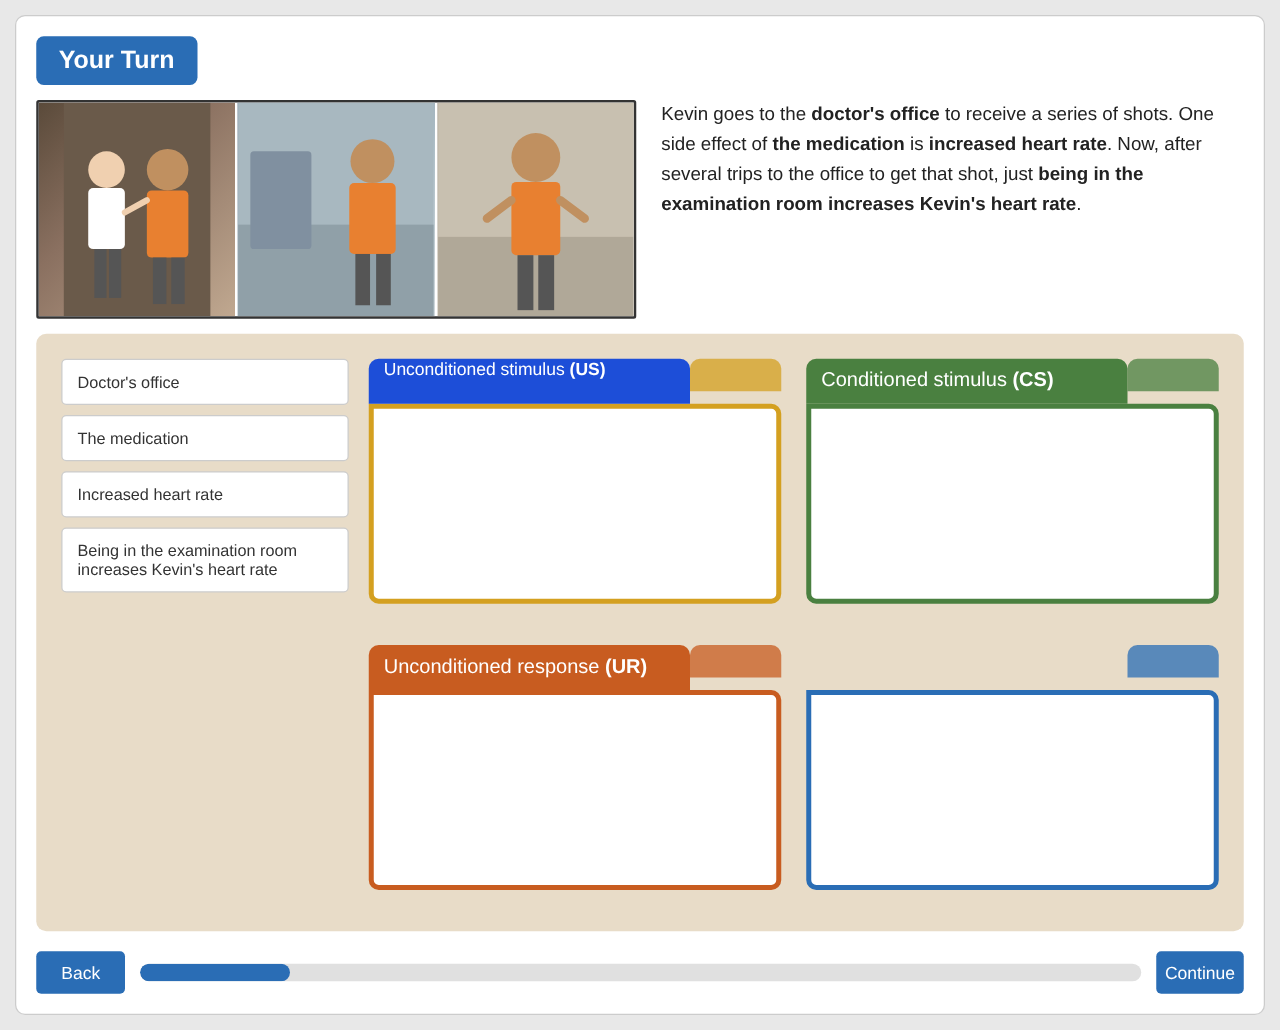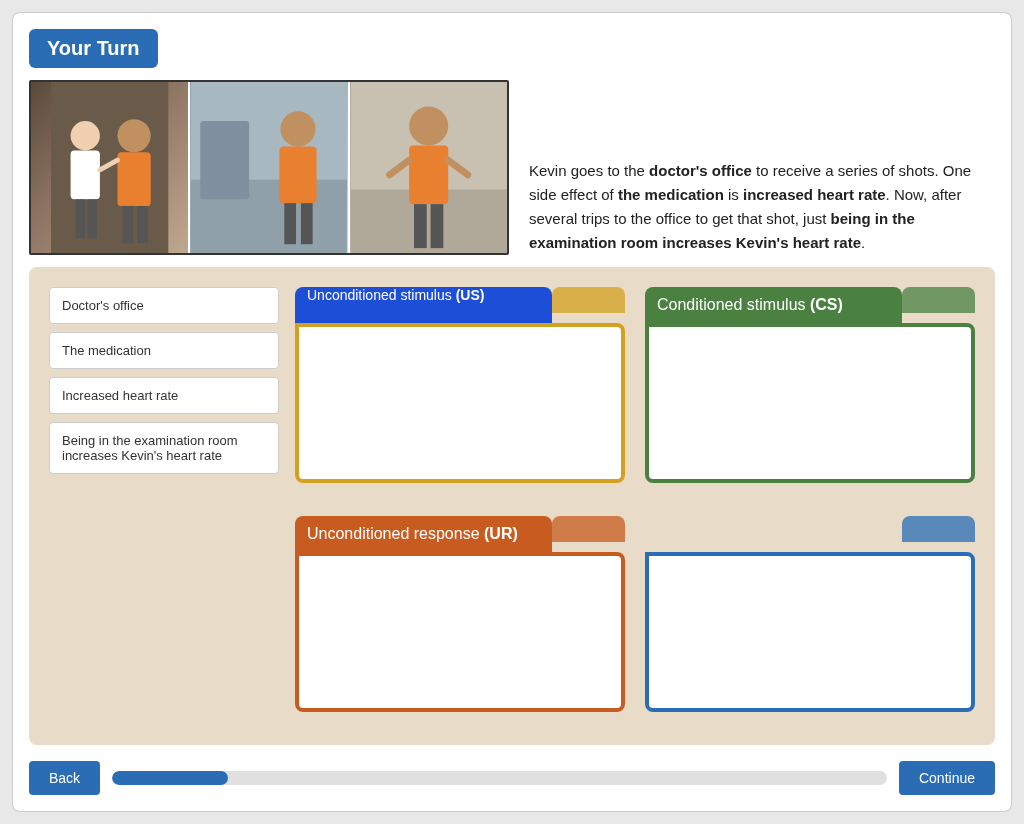--- a/index.html
+++ b/index.html
@@ -29,21 +29,21 @@
       border-radius: 6px;
       padding: 8px 18px;
       font-size: 20px;
       font-weight: bold;
       display: inline-block;
       width: fit-content;
     }
     .content-row {
       display: flex;
       gap: 20px;
-      align-items: flex-end;
+      align-items: flex-start;
     }
     .images-container {
       display: flex;
       gap: 2px;
       width: 480px;
       min-width: 480px;
       height: 175px;
       border: 2px solid #333;
       overflow: hidden;
       border-radius: 2px;
@@ -163,21 +163,21 @@
       height: 100%;
       background: #2a6db5;
       border-radius: 7px;
       width: 15%;
     }
     .btn-continue {
       background: #2a6db5;
       color: #fff;
       border: none;
       border-radius: 4px;
-      padding: 9px 20px;
+      padding: 9px 7px;
       font-size: 14px;
       cursor: pointer;
     }
   </style>
 </head>
 <body>
 
 <div class="main-container">
 
   <div class="header-badge">Your Turn</div>

